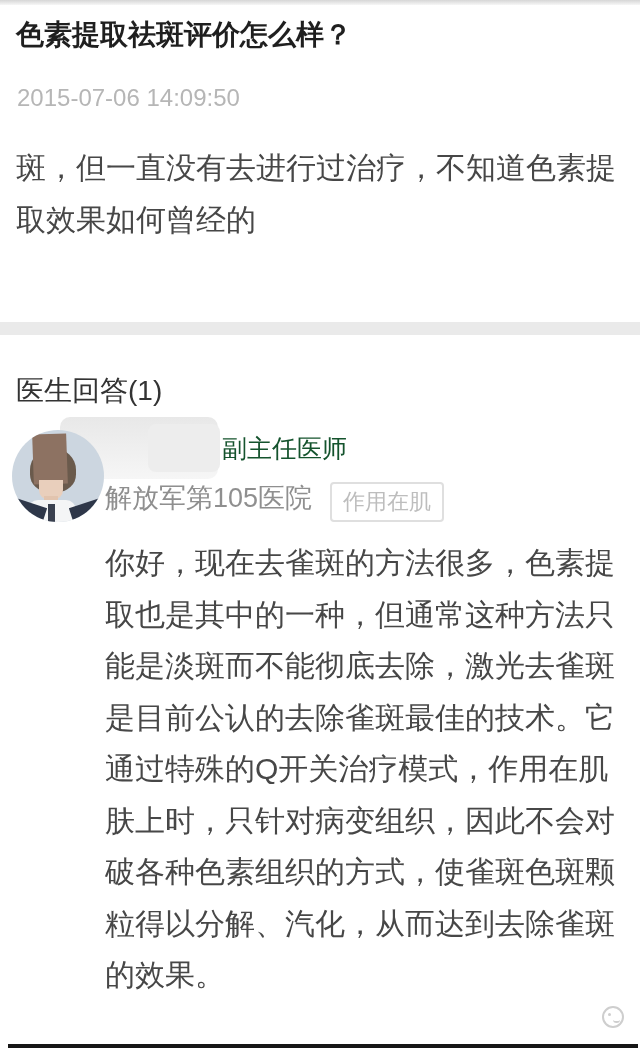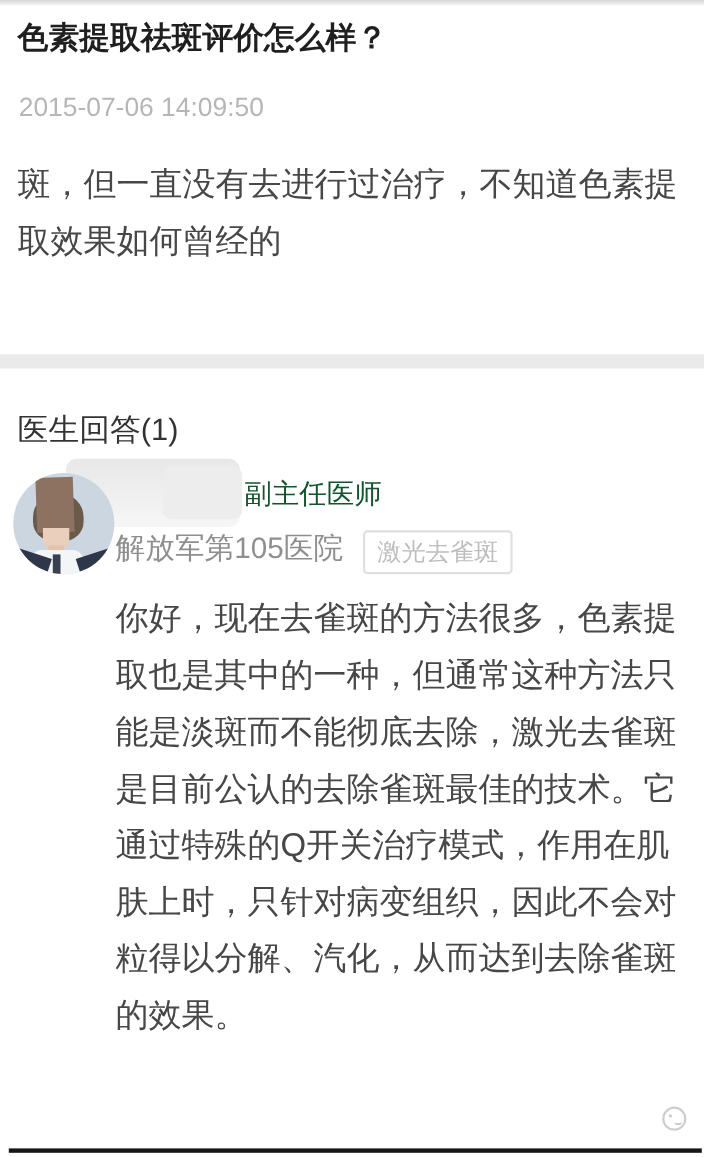--- a/index.html
+++ b/index.html
@@ -82,29 +82,30 @@
     <div class="av-censor"></div>
     <div class="av-face"></div>
     <div class="av-neck"></div>
     <div class="av-shirt"></div>
     <div class="av-suit-l"></div>
     <div class="av-suit-r"></div>
     <div class="av-tie"></div>
   </div>
   <div class="doctor-title">副主任医师</div>
   <div class="hospital">解放军第105医院</div>
-  <div class="badge">激光去雀斑</div>
+  <div class="badge">作用在肌</div>
 
   <div class="reply">
     <div class="r-line">你好，现在去雀斑的方法很多，色素提</div>
     <div class="r-line">取也是其中的一种，但通常这种方法只</div>
     <div class="r-line">能是淡斑而不能彻底去除，激光去雀斑</div>
     <div class="r-line">是目前公认的去除雀斑最佳的技术。它</div>
     <div class="r-line">通过特殊的Q开关治疗模式，作用在肌</div>
     <div class="r-line">肤上时，只针对病变组织，因此不会对</div>
+    <div class="r-line">破各种色素组织的方式，使雀斑色斑颗</div>
     <div class="r-line">粒得以分解、汽化，从而达到去除雀斑</div>
     <div class="r-line">的效果。</div>
   </div>
 
   <div class="watermark">
     <span class="wm-logo"></span>
     <span>头条资讯平台</span>
   </div>
 
   <div class="bottom-bar"></div>

